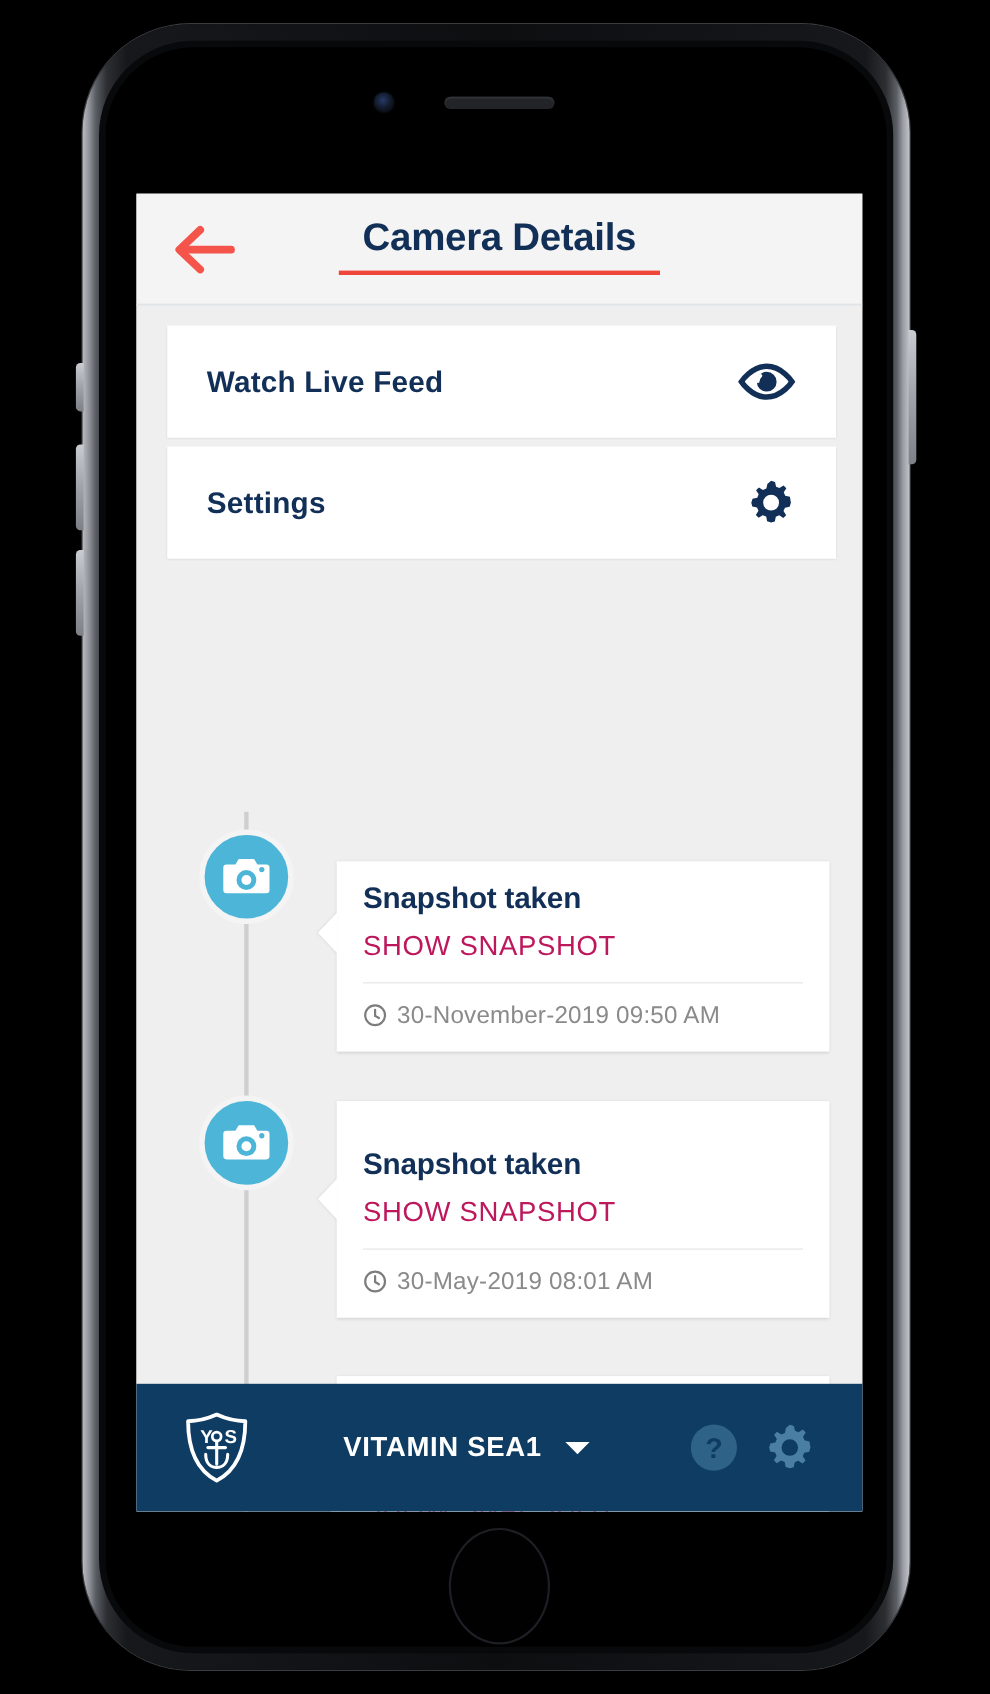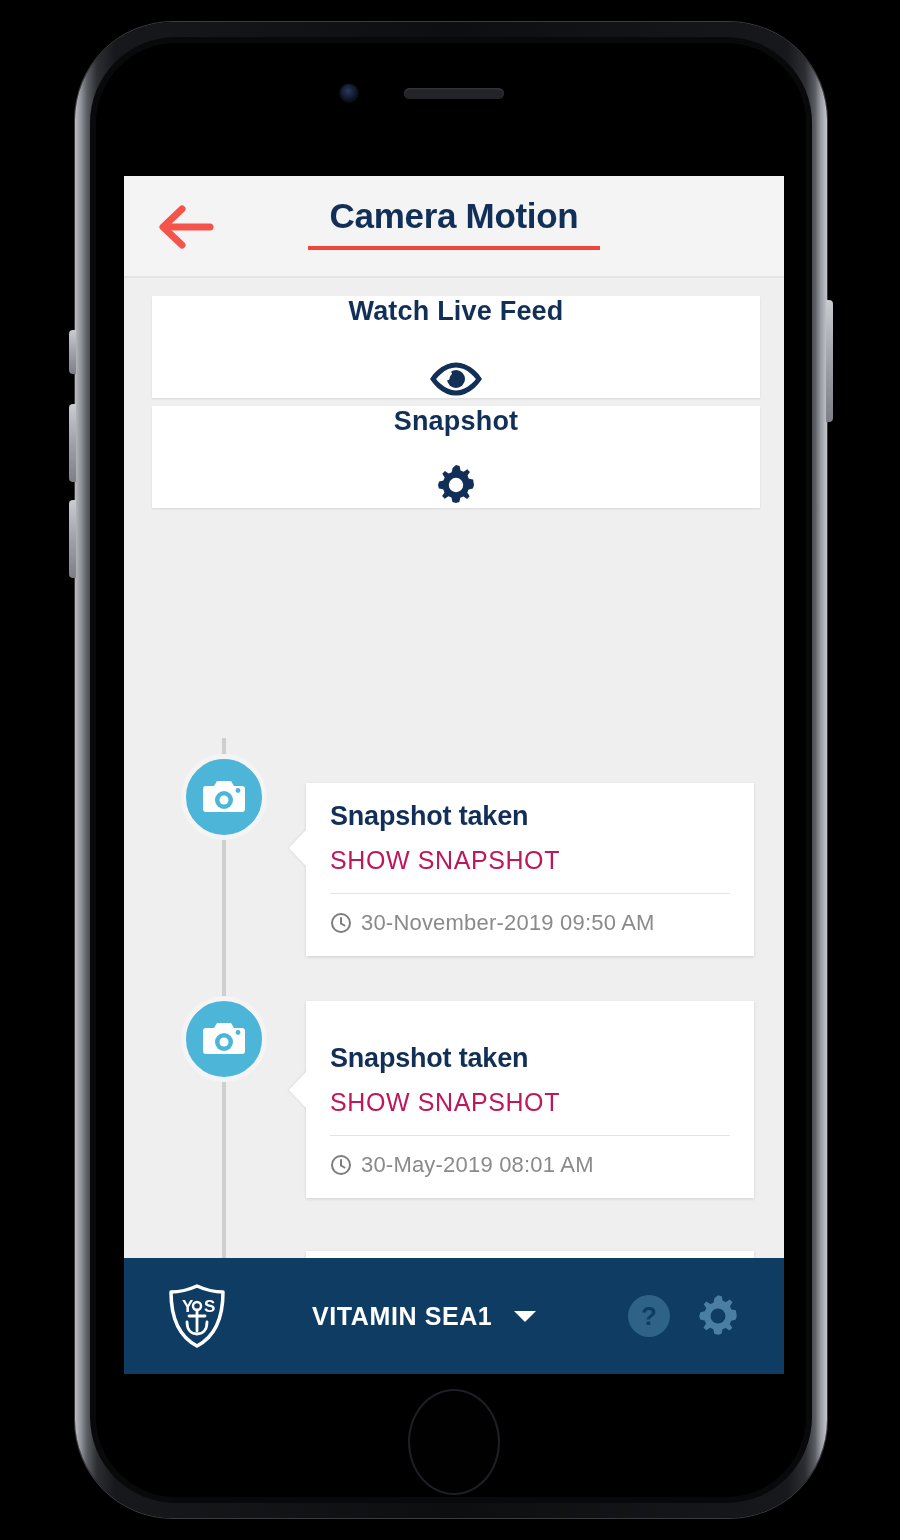--- a/index.html
+++ b/index.html
@@ -157,21 +157,20 @@
     background: #ffffff;
     height: 102px;
     display: flex;
     align-items: center;
     justify-content: space-between;
     padding: 0 36px 0 36px;
     box-sizing: border-box;
     margin-bottom: 8px;
     box-shadow: 0 1px 2px rgba(0,0,0,0.10);
     cursor: pointer;
-    flex-direction: column;
   }
   .action-card:last-child { margin-bottom: 0; }
   .action-label {
     font-size: 27px;
     font-weight: bold;
     color: #123057;
     letter-spacing: 0.2px;
   }
   .action-icon { display: flex; align-items: center; }
 
@@ -311,21 +310,21 @@
 
   <div class="screen">
 
     <div class="app-header">
       <div class="back-arrow">
         <svg width="62" height="46" viewBox="0 0 62 46">
           <line x1="58" y1="23" x2="12" y2="23" stroke="#f4544a" stroke-width="7" stroke-linecap="round"></line>
           <polyline points="30,5 11,23 30,41" fill="none" stroke="#f4544a" stroke-width="7" stroke-linecap="round" stroke-linejoin="round"></polyline>
         </svg>
       </div>
-      <div class="page-title">Camera Motion</div>
+      <div class="page-title">Camera Details</div>
       <div class="title-underline"></div>
     </div>
 
     <div class="screen-body">
 
       <div class="timeline-line"></div>
 
       <div class="timeline">
 
         <div class="tl-item" style="top:458px;">
@@ -404,21 +403,21 @@
             <svg width="54" height="38" viewBox="0 0 54 38">
               <path d="M27 5C13 5 4 19 4 19s9 14 23 14 23-14 23-14S41 5 27 5z" fill="none" stroke="#123057" stroke-width="5"></path>
               <circle cx="27" cy="19" r="9" fill="#123057"></circle>
               <path d="M21.5 13.5a7.5 7.5 0 0 0-2.5 5.2" fill="none" stroke="#ffffff" stroke-width="3" stroke-linecap="round"></path>
             </svg>
           </span>
         </div>
 
 
         <div class="action-card">
-          <span class="action-label">Snapshot</span>
+          <span class="action-label">Settings</span>
           <span class="action-icon">
             <svg width="46" height="46" viewBox="0 0 46 46">
               <path d="M23 3l3.6 1.1.9 4.3 3.1 1.3 3.7-2.4 2.6 2.6-2.4 3.7 1.3 3.1 4.3.9L41 23l-1.1 3.6-4.3.9-1.3 3.1 2.4 3.7-2.6 2.6-3.7-2.4-3.1 1.3-.9 4.3L23 41l-3.6-1.1-.9-4.3-3.1-1.3-3.7 2.4-2.6-2.6 2.4-3.7-1.3-3.1-4.3-.9L5 23l1.1-3.6 4.3-.9 1.3-3.1-2.4-3.7 2.6-2.6 3.7 2.4 3.1-1.3.9-4.3z" fill="#123057"></path>
               <circle cx="23" cy="23" r="7.2" fill="#ffffff"></circle>
             </svg>
           </span>
         </div>
 
       </div>
 

